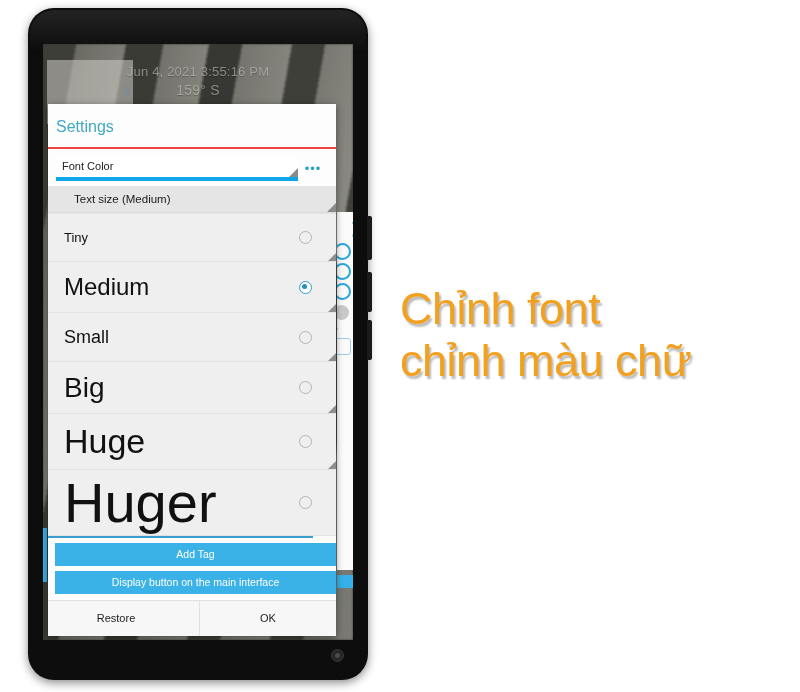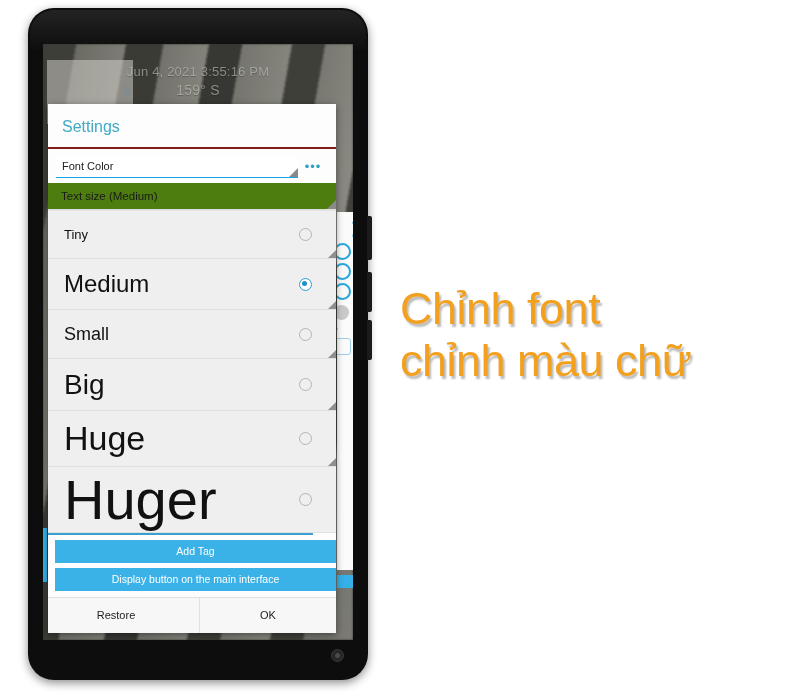--- a/index.html
+++ b/index.html
@@ -100,37 +100,37 @@
   .half-rect{width:17px;height:17px;border:1px solid #9ecfe6;border-radius:3px;margin:4px 0 0 -3px;box-sizing:border-box;}
   #right-strip-blue{position:absolute;right:0;bottom:52px;width:16px;height:13px;background:#35b0e8;}
   #left-strip-blue{position:absolute;left:0;bottom:58px;width:4px;height:54px;background:#35b0e8;}
 
   
   #settings-dialog{
     position:absolute;left:5px;top:60px;width:288px;
     background:#fdfdfd;
     box-shadow:0 2px 7px rgba(0,0,0,.42);
   }
-  #dialog-title-bar{padding:14px 0 11px 14px;border-bottom:2px solid #7f1d1d;}
+  #dialog-title-bar{padding:14px 0 11px 8px;border-bottom:2px solid #ef4444;}
   #dialog-title{color:#41a9c4;font-size:16px;}
   #font-color-wrap{display:flex;align-items:center;margin-top:7px;padding:0 8px 0 8px;}
   #font-color-field{
-    position:relative;flex:1;background:#ffffff;border-bottom:1px solid #0ea5e9;
+    position:relative;flex:1;background:#ffffff;border-bottom:4px solid #0ea5e9;
     padding:4px 6px 5px 6px;font-size:11px;color:#222;
   }
   .corner-tri{
     position:absolute;right:0;bottom:0;width:0;height:0;
     border-style:solid;border-width:0 0 9px 9px;border-color:transparent transparent #8a8a8a transparent;
   }
   #more-menu-icon{
     width:30px;text-align:center;color:#2b9fc4;font-size:13px;letter-spacing:1px;line-height:10px;
   }
   #text-size-row{
-    position:relative;background:#4d7c0f;border-bottom:1px solid #dddddd;
-    padding:7px 12px 7px 13px;font-size:11.5px;color:#1a1a1a;margin-top:5px;
+    position:relative;background:#e5e5e5;border-bottom:1px solid #dddddd;
+    padding:7px 12px 7px 26px;font-size:11.5px;color:#1a1a1a;margin-top:5px;
   }
 
   
   #size-list{background:#efefef;border-top:1px solid #e3e3e3;}
   .size-row{
     position:relative;display:flex;align-items:center;
     border-bottom:1px solid #e1e1e1;
     background:#efefef;
     padding:0 24px 0 16px;
     overflow:hidden;

